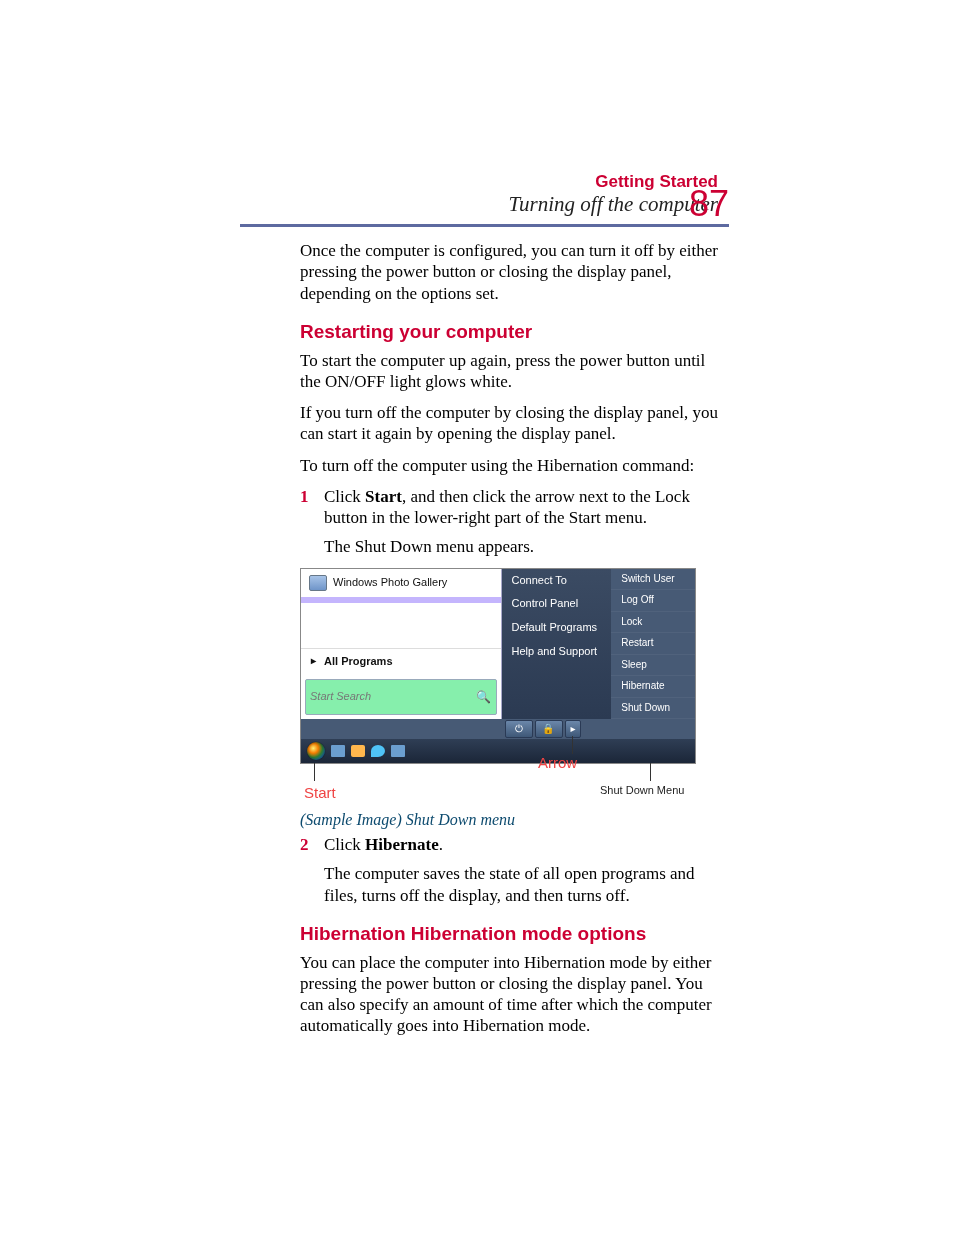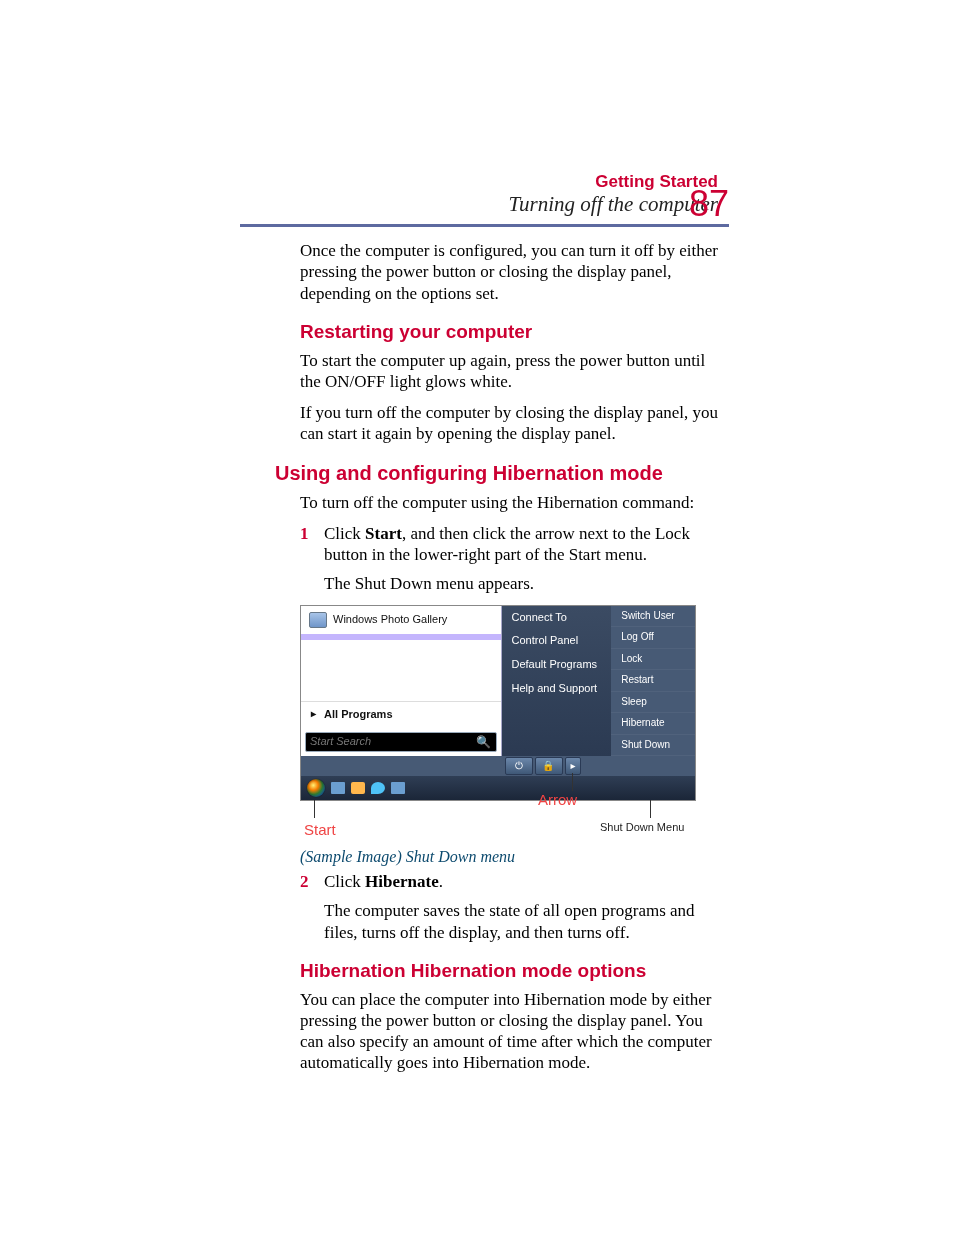--- a/index.html
+++ b/index.html
@@ -143,24 +143,24 @@
   }
   .sm-allprog::before {
     content: "▸";
     font-size: 10px;
   }
   .sm-search {
     margin: 4px;
     height: 18px;
     border: 1px solid #9ab;
     border-radius: 2px;
-    background: #000000;
+    background: #86efac;
     display: flex;
     align-items: center;
-    padding: 0 4px;
+    padding: 8px 4px;
     font-style: italic;
     color: #777;
     position: relative;
   }
   .sm-search .mag {
     margin-left: auto;
     color: #2a5db0;
     font-style: normal;
     font-size: 12px;
     font-weight: bold;
@@ -258,21 +258,20 @@
   <div class="page-number">87</div>
   <div class="rule"></div>
 
   <div class="content">
     <p>Once the computer is configured, you can turn it off by either pressing the power button or closing the display panel, depending on the options set.</p>
 
     <div class="h-red">Restarting your computer</div>
     <p>To start the computer up again, press the power button until the ON/OFF light glows white.</p>
     <p>If you turn off the computer by closing the display panel, you can start it again by opening the display panel.</p>
 
-    <div class="h-red lg outdent">Using and configuring Hibernation mode</div>
     <p>To turn off the computer using the Hibernation command:</p>
 
     <div class="step">
       <div class="step-num">1</div>
       <div class="step-body">
         <span>Click </span><span class="bold">Start</span><span>, and then click the arrow next to the Lock button in the lower-right part of the Start menu.</span>
         <div class="sub">The Shut Down menu appears.</div>
       </div>
     </div>
 

